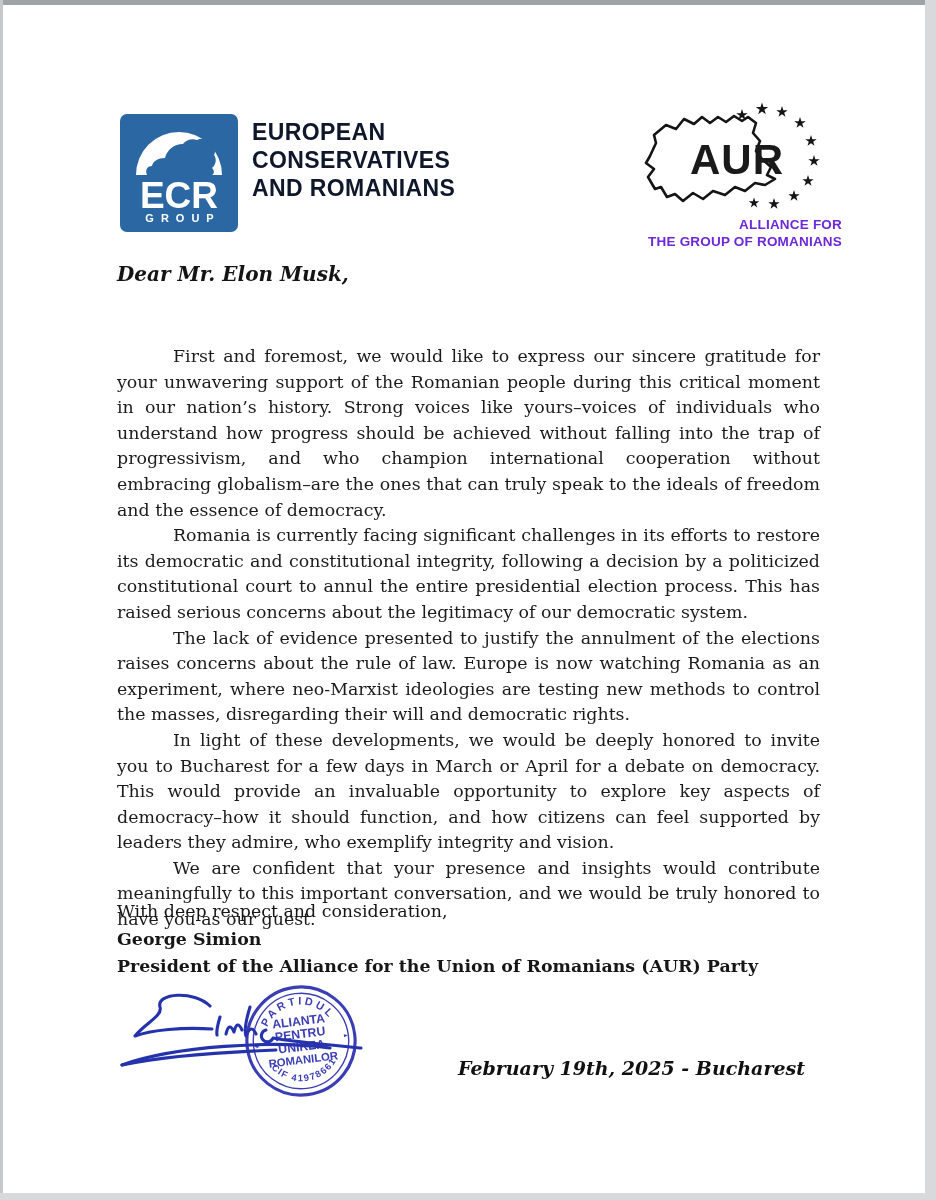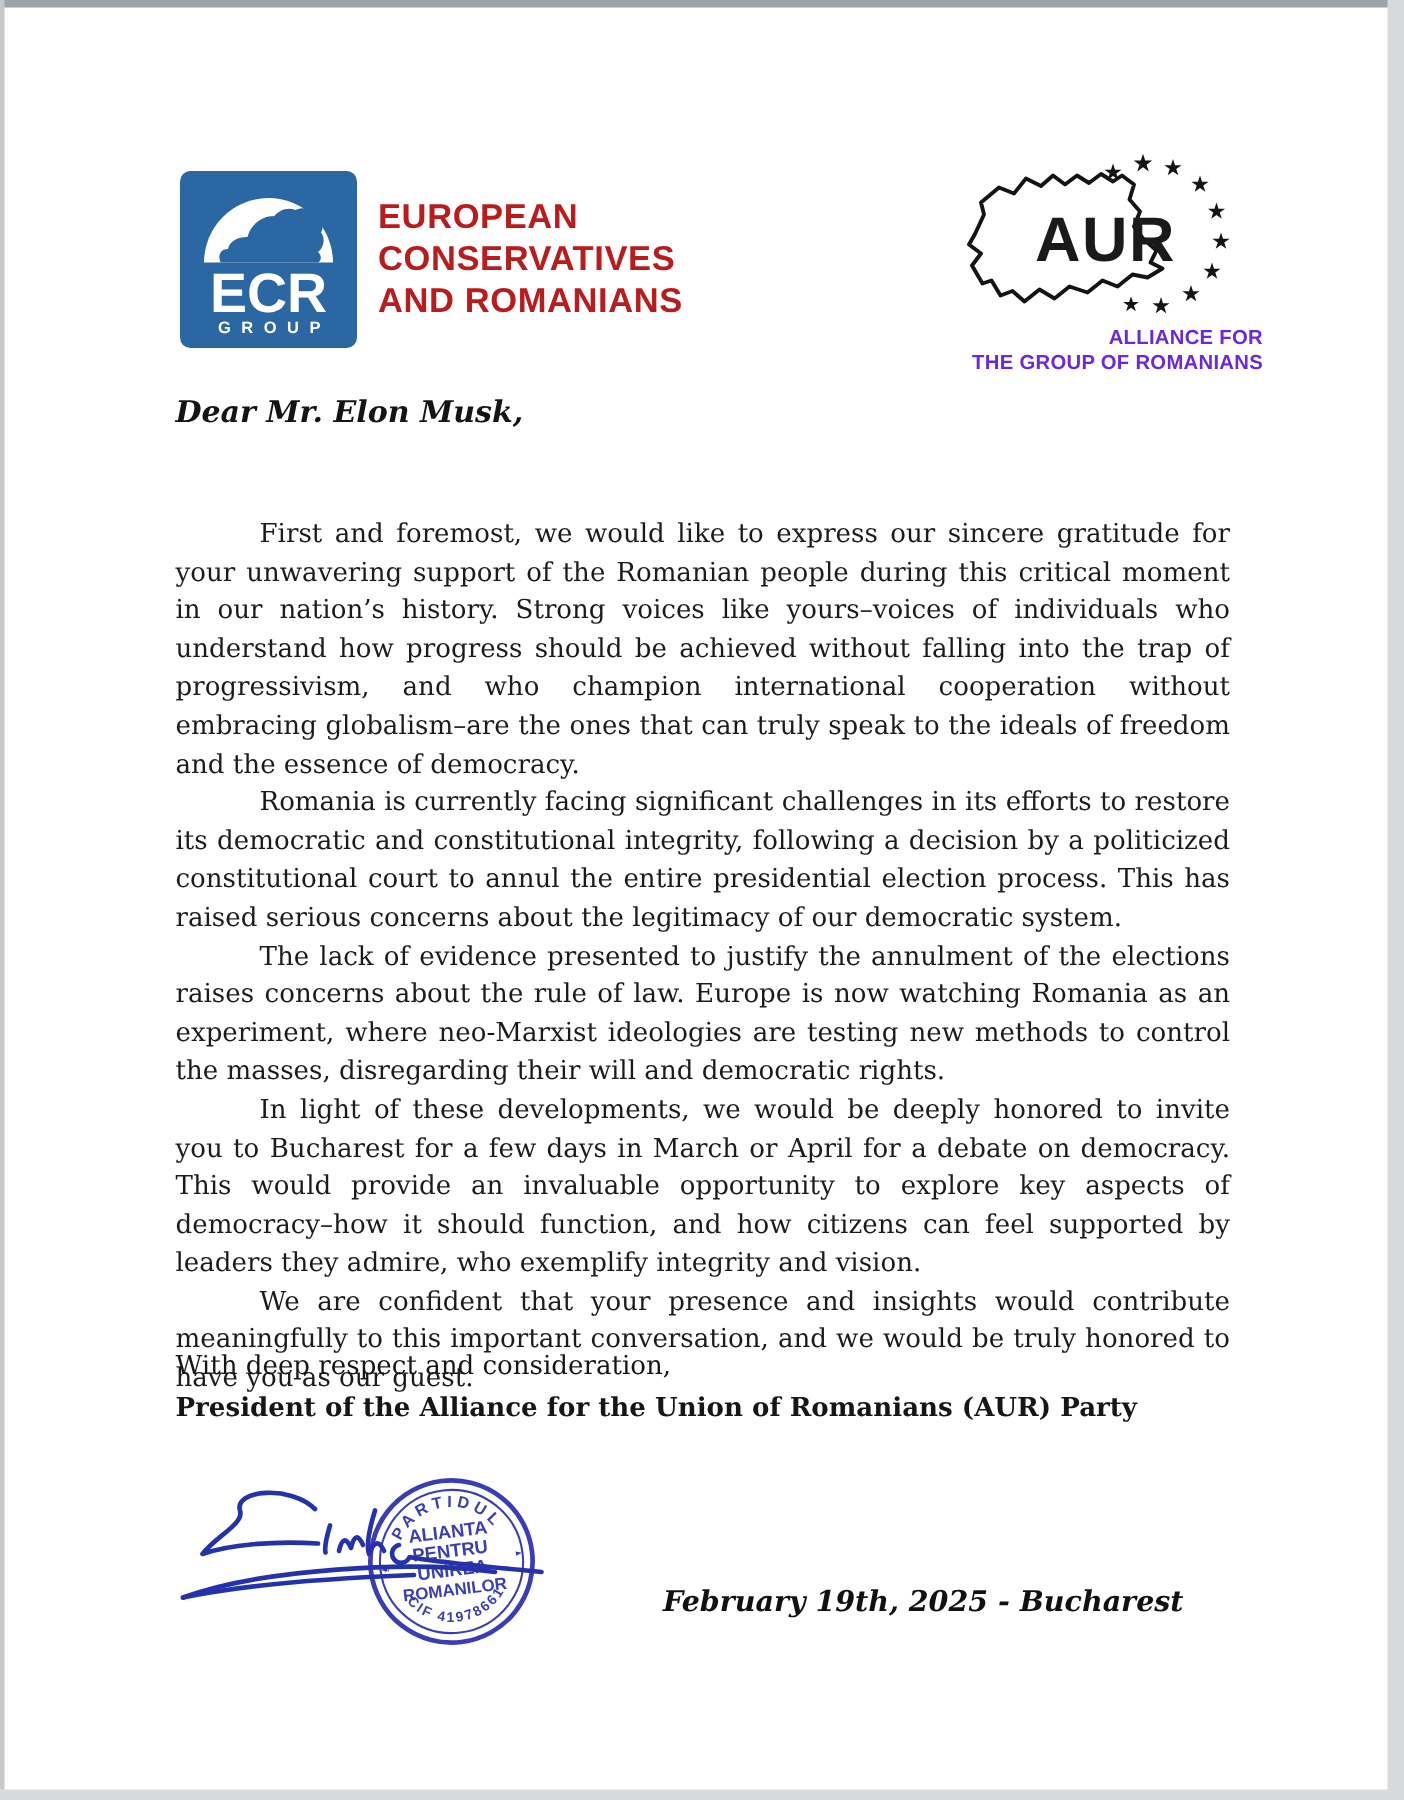--- a/index.html
+++ b/index.html
@@ -12,24 +12,24 @@
   .edge{position:absolute;z-index:5;}
   .edge-top{left:0;top:0;width:936px;height:5px;background:#9ea3a7;}
   .edge-left{left:0;top:0;width:3px;height:1200px;background:#c6c8ca;}
   .edge-right{right:0;top:0;width:11px;height:1200px;background:#d8d9da;}
   .edge-bottom{left:0;bottom:0;width:936px;height:7px;background:#d8d9da;}
 
   
   .ecr-block{position:absolute;left:120px;top:114px;display:flex;align-items:flex-start;}
   .ecr-badge{width:118px;height:118px;flex:0 0 auto;}
   .ecr-wordmark{
-    margin-left:14px;margin-top:16px;
+    margin-left:14px;margin-top:4px;
     font-family:"Liberation Sans", sans-serif;font-weight:800;
     font-size:23px;line-height:28px;letter-spacing:0.4px;
-    color:#b91c1c;font-stretch:condensed;
+    color:#0f172a;font-stretch:condensed;
   }
   .aur-block{position:absolute;left:638px;top:98px;width:204px;text-align:right;}
   .aur-tagline{
     font-family:"Liberation Sans", sans-serif;font-weight:700;
     font-size:13.5px;line-height:17px;color:#6d28d9;letter-spacing:0.2px;
     margin-top:-4px;
   }
 
   
   .salutation{
@@ -45,21 +45,21 @@
     position:absolute;left:117px;top:898px;width:740px;
     font-size:17.4px;line-height:27.5px;color:#161616;
   }
   .closing .name,.closing .title{font-weight:700;}
 
   .signature-area{position:absolute;left:114px;top:980px;width:260px;height:120px;}
   .sig-svg{position:absolute;left:0;top:0;}
   .stamp-svg{position:absolute;left:128px;top:2px;transform:rotate(-7deg);opacity:0.93;}
 
   .dateline{
-    position:absolute;right:147px;top:1057px;
+    position:absolute;right:131px;top:1057px;
     font-weight:700;font-style:italic;font-size:19px;color:#111;
   }
 </style>
 </head>
 <body>
 
 <div class="page">
 
   <div class="edge edge-top"></div>
   <div class="edge edge-left"></div>
@@ -117,20 +117,21 @@
   <div class="body-text">
     <p>First and foremost, we would like to express our sincere gratitude for your unwavering support of the Romanian people during this critical moment in our nation’s history. Strong voices like yours–voices of individuals who understand how progress should be achieved without falling into the trap of progressivism, and who champion international cooperation without embracing globalism–are the ones that can truly speak to the ideals of freedom and the essence of democracy.</p>
     <p>Romania is currently facing significant challenges in its efforts to restore its democratic and constitutional integrity, following a decision by a politicized constitutional court to annul the entire presidential election process. This has raised serious concerns about the legitimacy of our democratic system.</p>
     <p>The lack of evidence presented to justify the annulment of the elections raises concerns about the rule of law. Europe is now watching Romania as an experiment, where neo-Marxist ideologies are testing new methods to control the masses, disregarding their will and democratic rights.</p>
     <p>In light of these developments, we would be deeply honored to invite you to Bucharest for a few days in March or April for a debate on democracy. This would provide an invaluable opportunity to explore key aspects of democracy–how it should function, and how citizens can feel supported by leaders they admire, who exemplify integrity and vision.</p>
     <p>We are confident that your presence and insights would contribute meaningfully to this important conversation, and we would be truly honored to have you as our guest.</p>
   </div>
 
   <div class="closing">
     <div class="valediction">With deep respect and consideration,</div>
+    <div class="name">George Simion</div>
     <div class="title">President of the Alliance for the Union of Romanians (AUR) Party</div>
   </div>
 
   <div class="signature-area">
     <svg class="sig-svg" width="260" height="120" viewBox="0 0 260 120" xmlns="http://www.w3.org/2000/svg">
       <g fill="none" stroke="#2433ac" stroke-width="3.1" stroke-linecap="round" stroke-linejoin="round">
         <path d="M96,26 C80,10 42,13 46,27 C49,36 30,44 21,56 C38,50 68,47 98,49"></path>
         <path d="M106,37 C104,44 102,50 103,55"></path>
         <path d="M112,54 q3,-13 8,-2 q3,-13 8,-2"></path>
         <path d="M136,27 C132,40 130,50 132,56 q5,-13 10,-2"></path>

